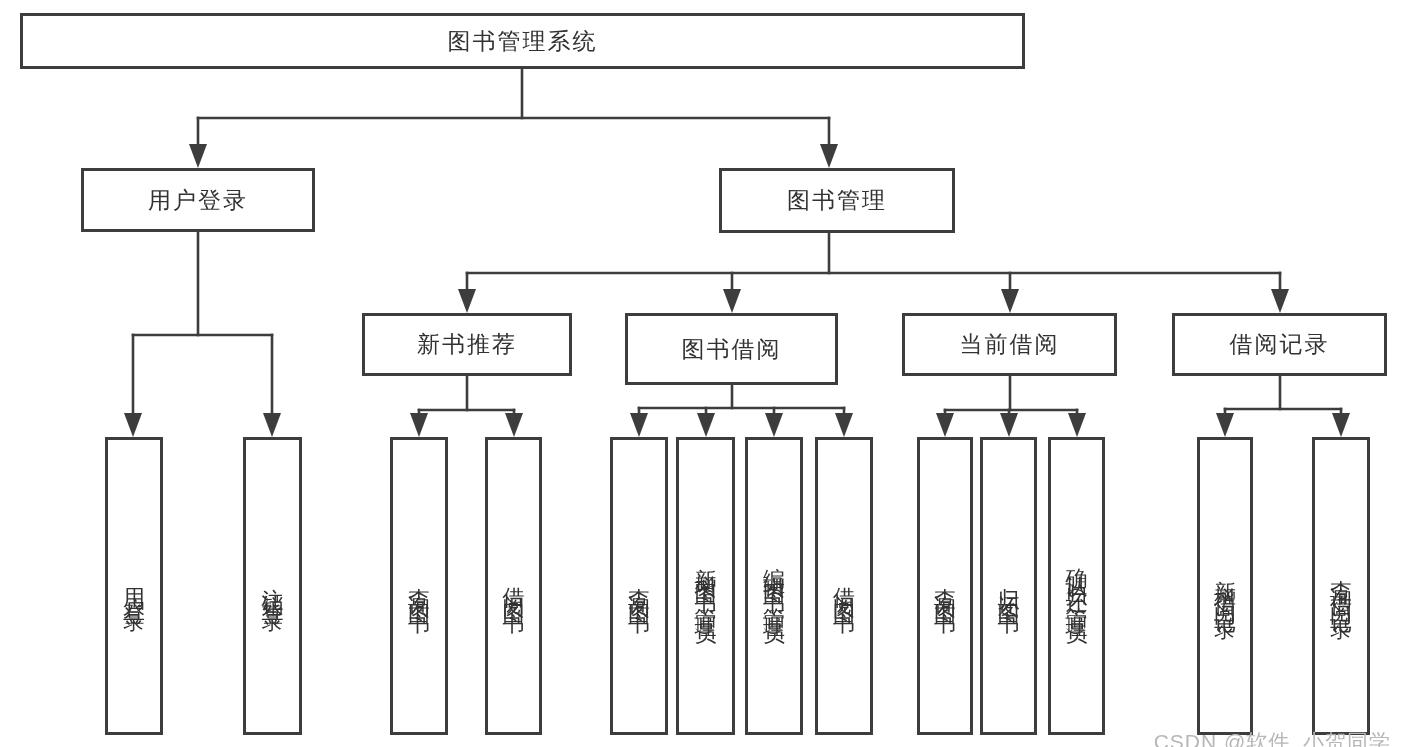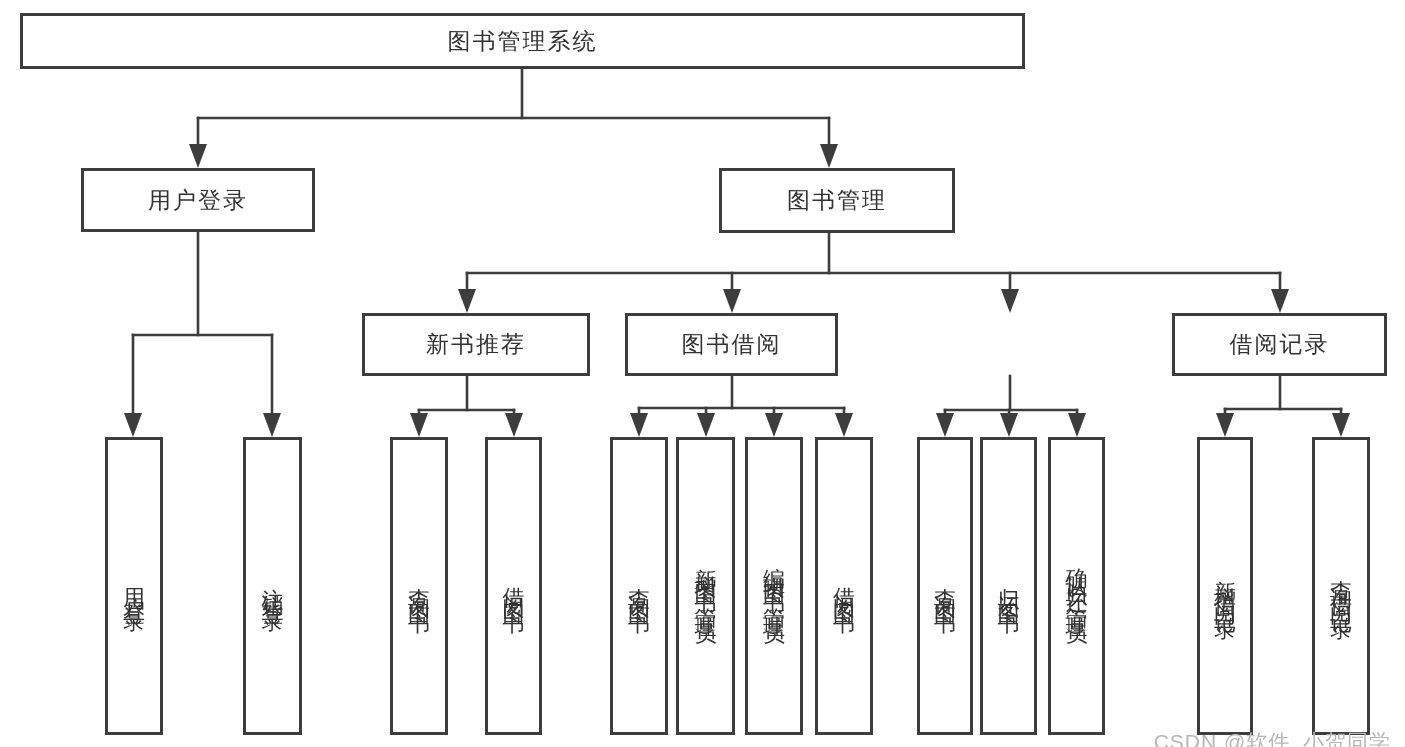--- a/index.html
+++ b/index.html
@@ -110,25 +110,28 @@
     <span class="lbl">图书管理系统</span>
   </div>
 
   <div class="node h" style="left:81px;top:168px;width:234px;height:64px">
     <span class="lbl">用户登录</span>
   </div>
   <div class="node h" style="left:719px;top:168px;width:236px;height:65px">
     <span class="lbl">图书管理</span>
   </div>
 
-  <div class="node h" style="left:362px;top:313px;width:228px;height:63px">
+  <div class="node h" style="left:362px;top:313px;width:210px;height:63px">
     <span class="lbl">新书推荐</span>
   </div>
-  <div class="node h" style="left:625px;top:313px;width:213px;height:63px">
+  <div class="node h" style="left:625px;top:313px;width:213px;height:72px">
     <span class="lbl">图书借阅</span>
+  </div>
+  <div class="node h" style="left:902px;top:313px;width:215px;height:63px">
+    <span class="lbl">当前借阅</span>
   </div>
   <div class="node h" style="left:1172px;top:313px;width:215px;height:63px">
     <span class="lbl">借阅记录</span>
   </div>
 
   <div class="node v" style="left:105px;top:437px;width:58px;height:298px">
     <span class="lbl">用户登录</span>
   </div>
   <div class="node v" style="left:243px;top:437px;width:59px;height:298px">
     <span class="lbl">注销登录</span>

